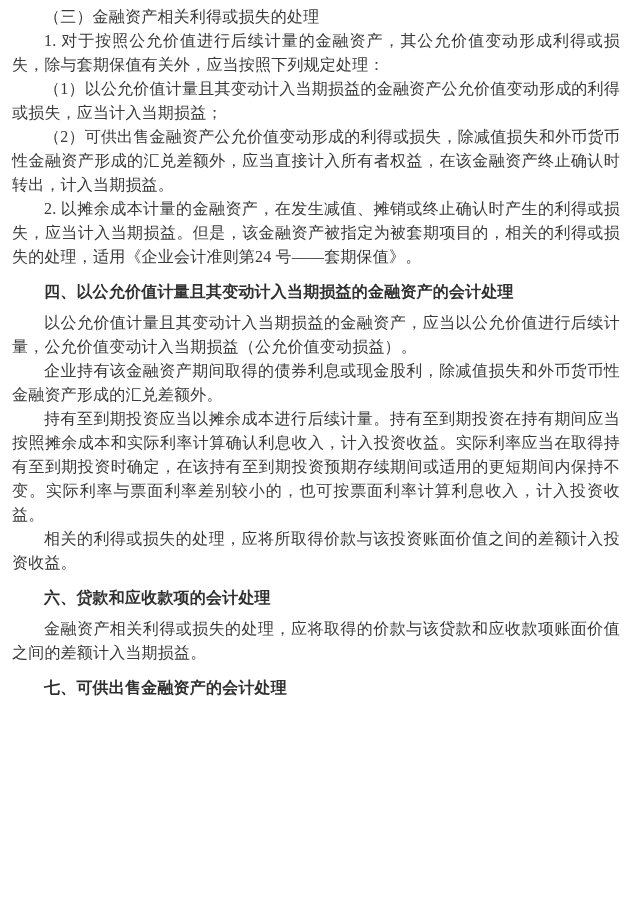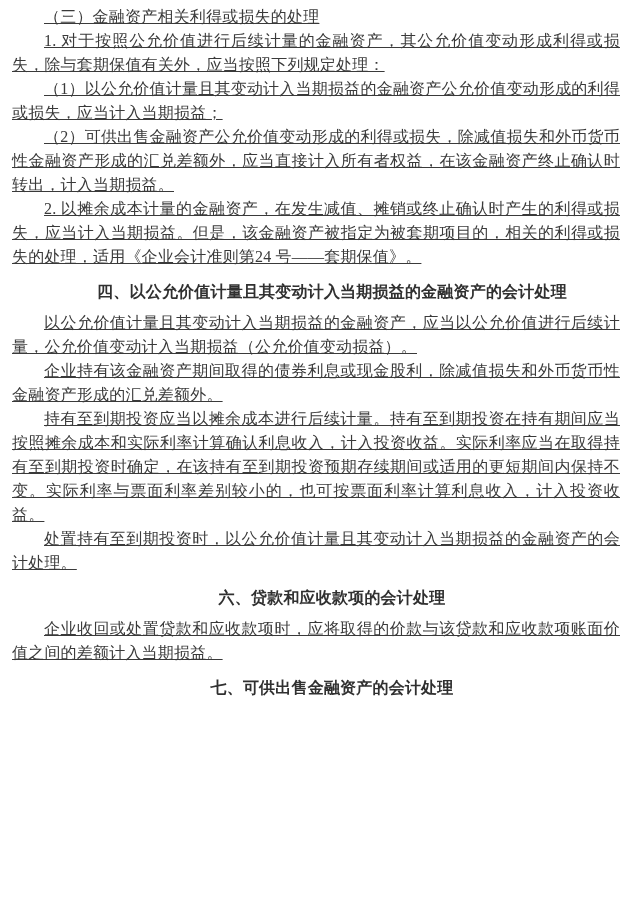--- a/index.html
+++ b/index.html
@@ -20,45 +20,43 @@
   }
   .para {
     margin: 0;
     font-size: 16px;
     line-height: 24px;
     text-align: justify;
     text-justify: inter-ideograph;
     text-indent: 2em;
     letter-spacing: 0.2px;
     word-break: break-all;
-    text-decoration: underline;
   }
   .heading {
     margin: 11px 0 7px 0;
     font-family: "Liberation Sans", "DejaVu Sans", sans-serif;
     font-weight: bold;
     font-size: 16px;
     line-height: 24px;
     color: #303030;
     text-indent: 2em;
     letter-spacing: 0.2px;
-    text-align: center;
   }
 </style>
 </head>
 <body>
 
 <div class="page">
   <p class="para">（三）金融资产相关利得或损失的处理</p>
   <p class="para">1. 对于按照公允价值进行后续计量的金融资产，其公允价值变动形成利得或损失，除与套期保值有关外，应当按照下列规定处理：</p>
   <p class="para">（1）以公允价值计量且其变动计入当期损益的金融资产公允价值变动形成的利得或损失，应当计入当期损益；</p>
   <p class="para">（2）可供出售金融资产公允价值变动形成的利得或损失，除减值损失和外币货币性金融资产形成的汇兑差额外，应当直接计入所有者权益，在该金融资产终止确认时转出，计入当期损益。</p>
   <p class="para">2. 以摊余成本计量的金融资产，在发生减值、摊销或终止确认时产生的利得或损失，应当计入当期损益。但是，该金融资产被指定为被套期项目的，相关的利得或损失的处理，适用《企业会计准则第24 号——套期保值》。</p>
   <h2 class="heading">四、以公允价值计量且其变动计入当期损益的金融资产的会计处理</h2>
   <p class="para">以公允价值计量且其变动计入当期损益的金融资产，应当以公允价值进行后续计量，公允价值变动计入当期损益（公允价值变动损益）。</p>
   <p class="para">企业持有该金融资产期间取得的债券利息或现金股利，除减值损失和外币货币性金融资产形成的汇兑差额外。</p>
   <p class="para">持有至到期投资应当以摊余成本进行后续计量。持有至到期投资在持有期间应当按照摊余成本和实际利率计算确认利息收入，计入投资收益。实际利率应当在取得持有至到期投资时确定，在该持有至到期投资预期存续期间或适用的更短期间内保持不变。实际利率与票面利率差别较小的，也可按票面利率计算利息收入，计入投资收益。</p>
-  <p class="para">处置持有至到期投资时，以公允价值计量且其变动计入当期损益的金融资产的会计处理。</p>
+  <p class="para">相关的利得或损失的处理，应将所取得价款与该投资账面价值之间的差额计入投资收益。</p>
   <h2 class="heading">六、贷款和应收款项的会计处理</h2>
-  <p class="para">企业收回或处置贷款和应收款项时，应将取得的价款与该贷款和应收款项账面价值之间的差额计入当期损益。</p>
+  <p class="para">金融资产相关利得或损失的处理，应将取得的价款与该贷款和应收款项账面价值之间的差额计入当期损益。</p>
   <h2 class="heading">七、可供出售金融资产的会计处理</h2>
 
 </div>
 
 </body></html>

